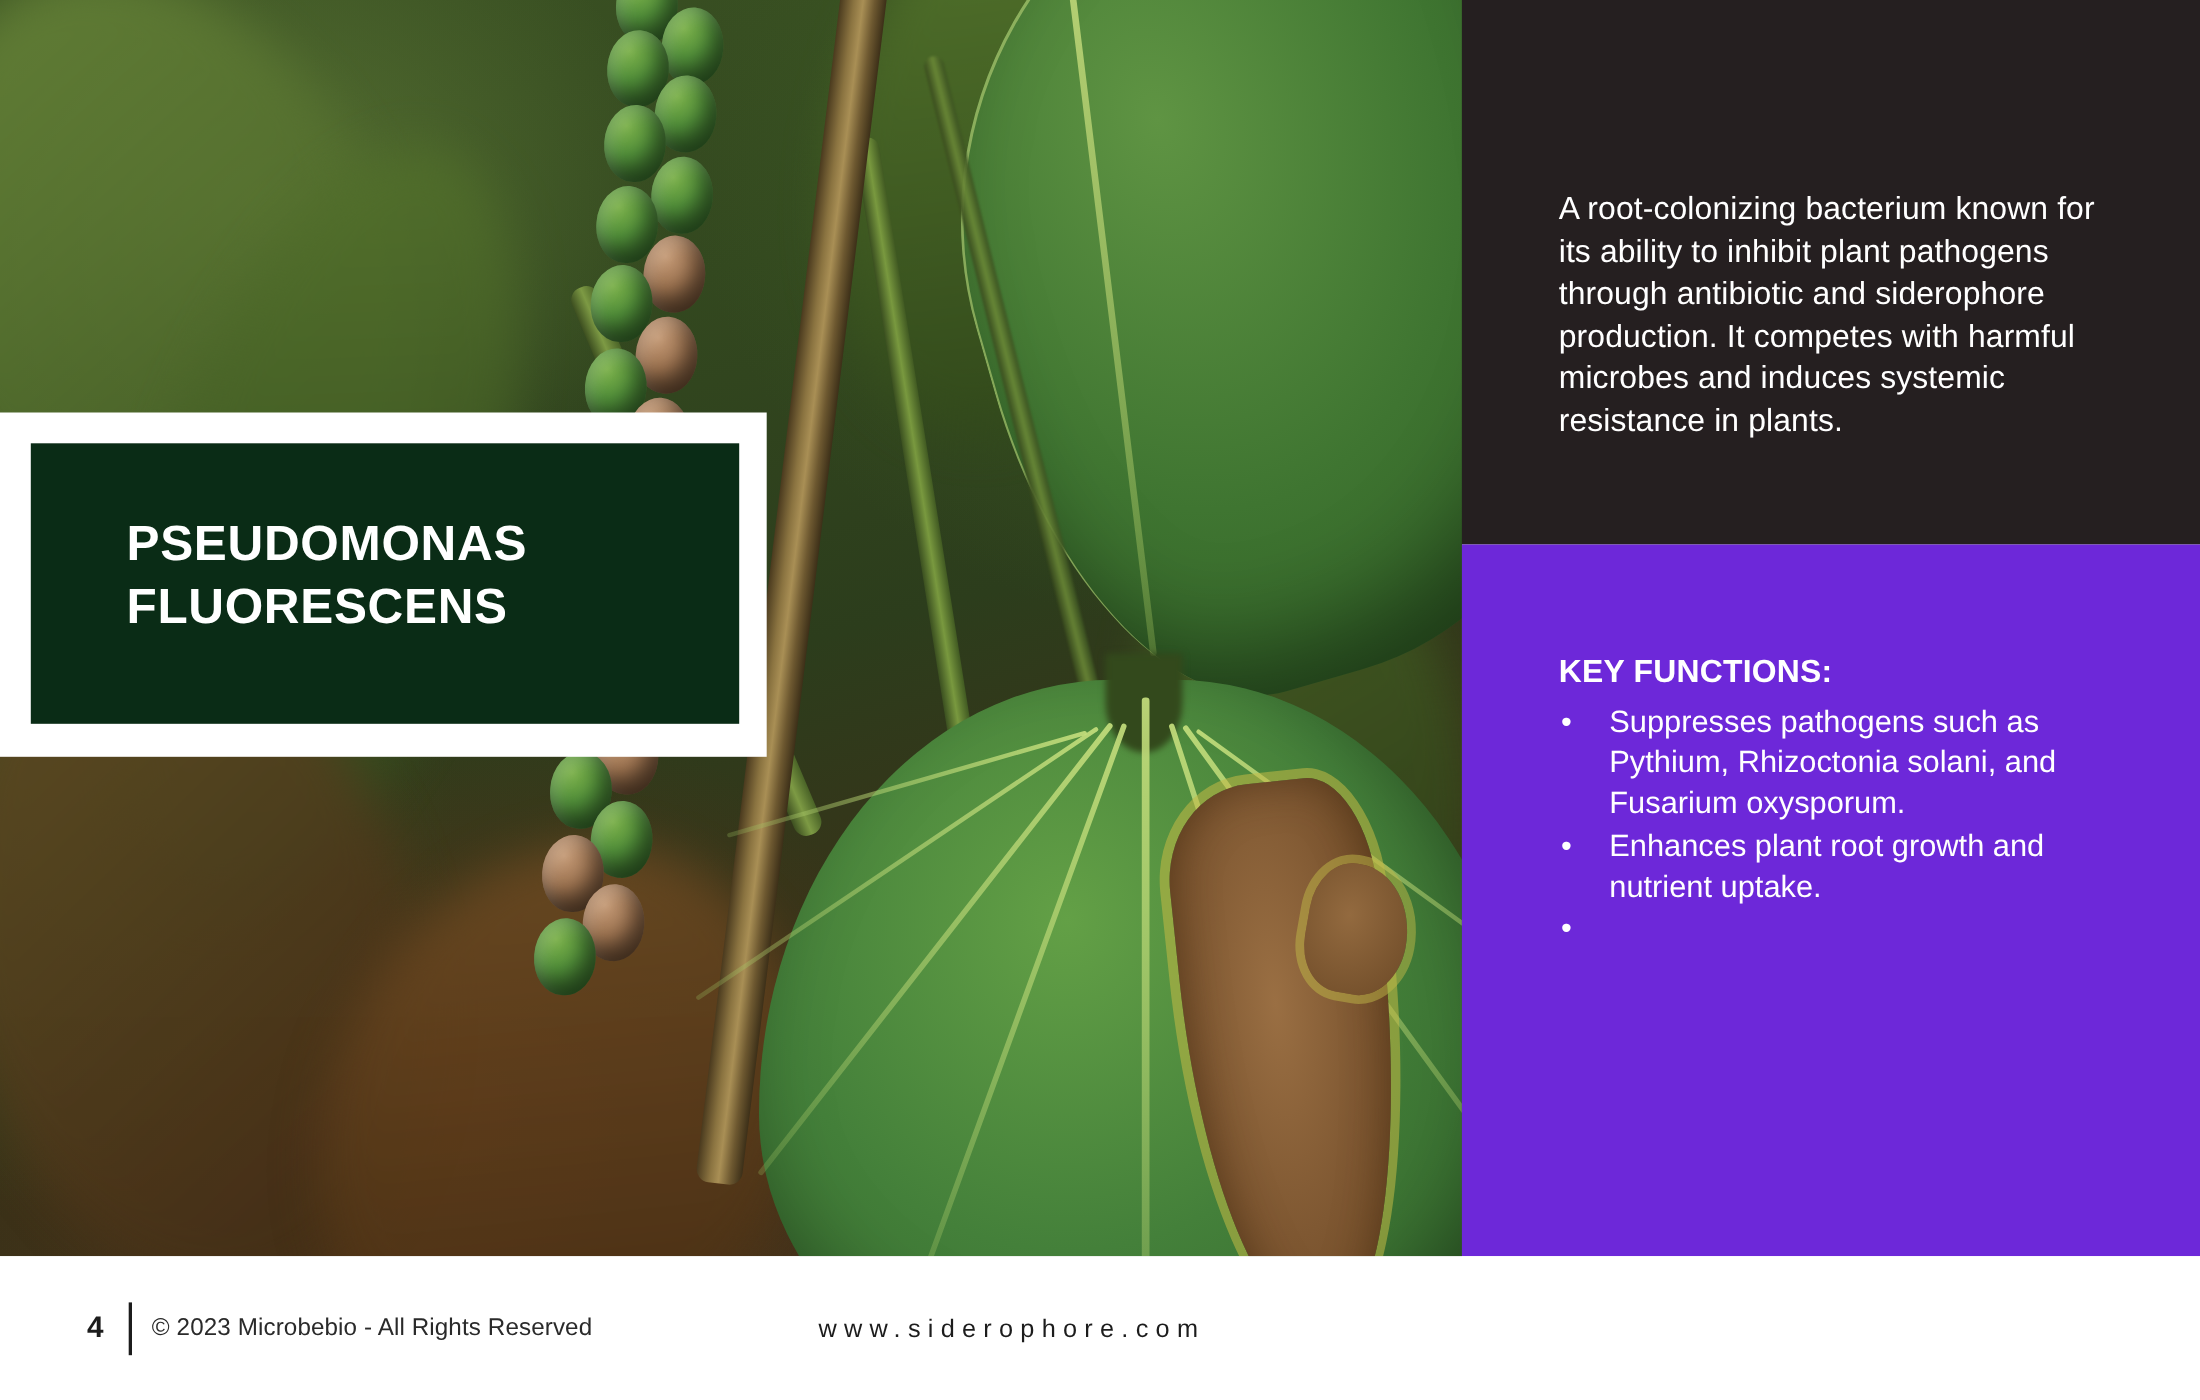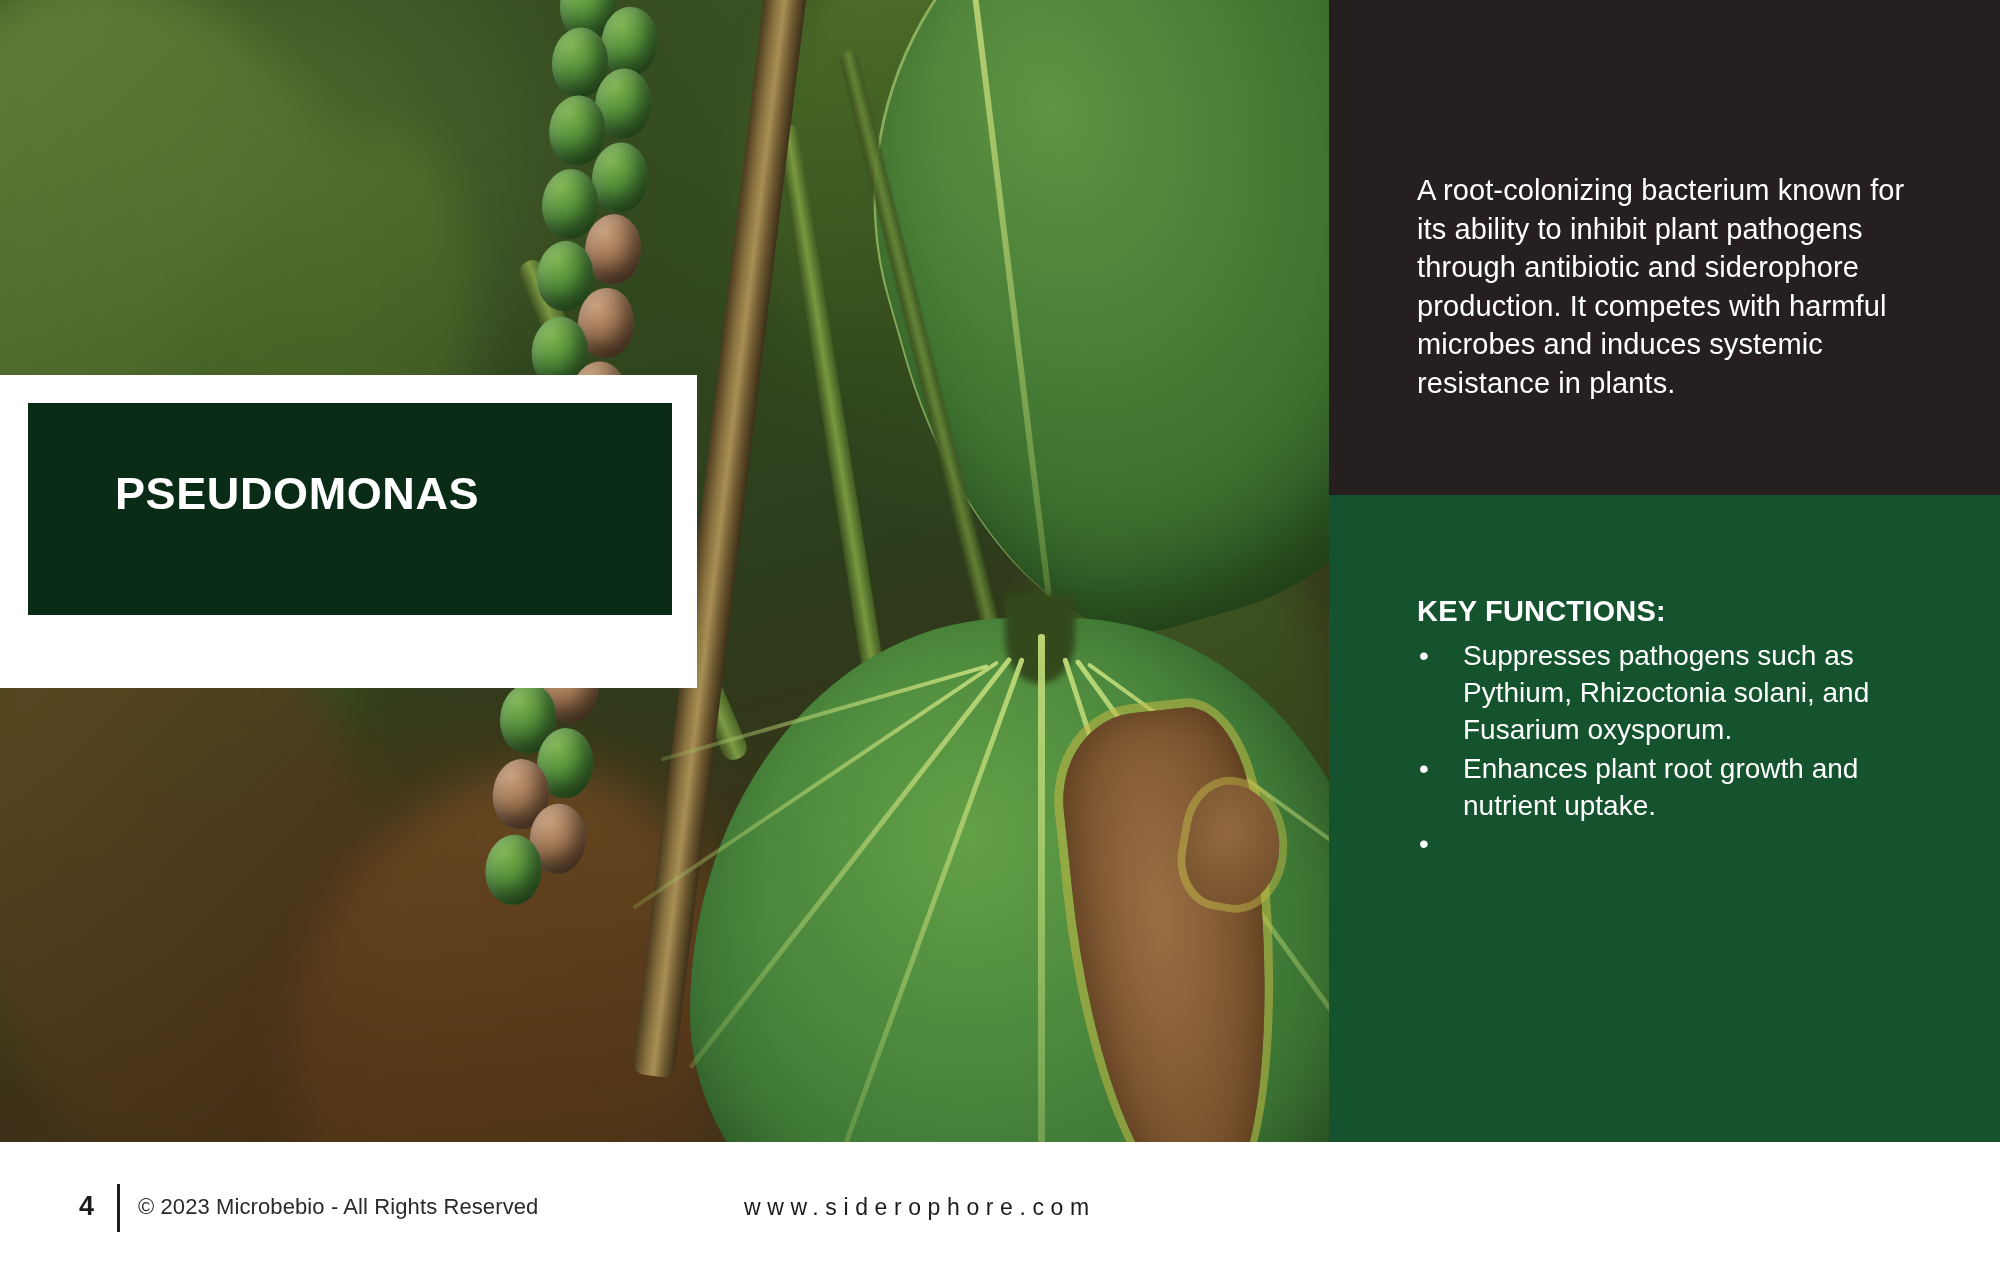--- a/index.html
+++ b/index.html
@@ -167,21 +167,21 @@
   .panel-dark {
     position: absolute;
     left: 1329px; top: 0;
     width: 671px; height: 495px;
     background: #251f20;
   }
   .panel-green {
     position: absolute;
     left: 1329px; top: 495px;
     width: 671px; height: 647px;
-    background: #14532d;
+    background: #6d28d9;
   }
   .intro-text {
     position: absolute;
     left: 88px;
     top: 142px;
     width: 500px;
     color: #ffffff;
     font-size: 29px;
     line-height: 1.33;
     letter-spacing: .1px;
@@ -223,21 +223,21 @@
   
   .title-frame {
     position: absolute;
     left: 0; top: 375px;
     width: 697px; height: 313px;
     background: #ffffff;
   }
   .title-inner {
     position: absolute;
     left: 28px; top: 28px;
-    width: 644px; height: 212px;
+    width: 644px; height: 255px;
     background: #0a2c16;
   }
   .title-text {
     position: absolute;
     left: 87px;
     top: 63px;
     width: 520px;
     color: #ffffff;
     font-size: 45px;
     font-weight: bold;
@@ -366,20 +366,21 @@
       <li>
         <span class="kf-bullet">•</span>
       </li>
     </ul>
   </div>
 
   <div class="title-frame">
     <div class="title-inner">
       <div class="title-text">
         <div>PSEUDOMONAS</div>
+        <div>FLUORESCENS</div>
       </div>
     </div>
   </div>
 
   <div class="footer"></div>
   <div class="page-num">4</div>
   <div class="footer-divider"></div>
   <div class="copyright">© 2023 Microbebio - All Rights Reserved</div>
   <div class="site-url">www.siderophore.com</div>
 

